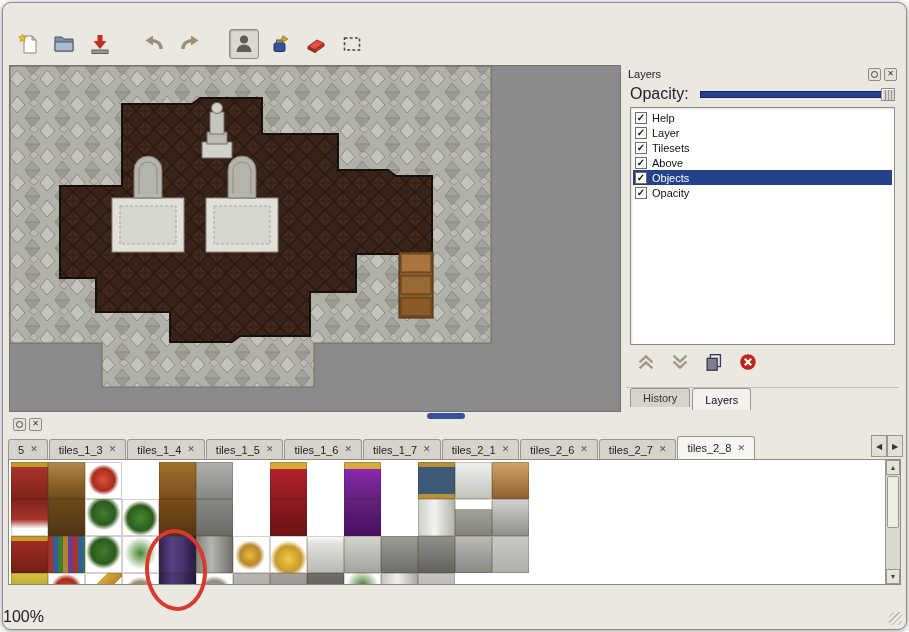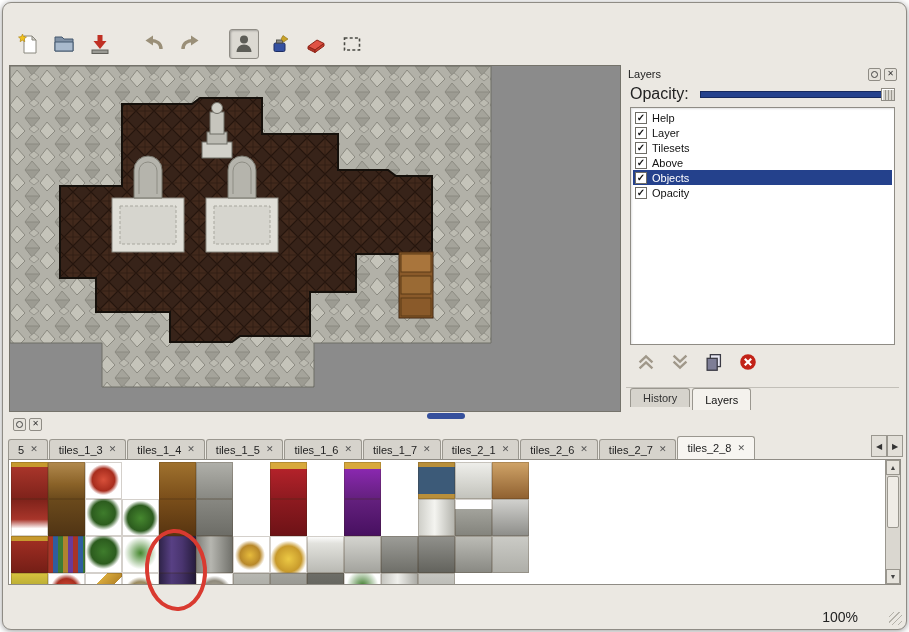--- a/index.html
+++ b/index.html
@@ -99,22 +99,22 @@
   .vs-btn.up { top:0; }  .vs-btn.down { bottom:0; }
   .vs-thumb { position:absolute; left:1px; right:1px; top:16px; height:52px;
               background:#efece6; border:1px solid #9a978f; border-radius:2px; }
 
   .annotation-ellipse { position:absolute; left:139px; top:114px; width:62px; height:82px;
                         border:4px solid #d93a30; border-radius:50%; transform:rotate(-4deg);
                         pointer-events:none; z-index:6; }
 
   
   .statusbar { position:absolute; left:0; right:0; bottom:2px; height:20px;
-               display:flex; align-items:center; justify-content:flex-end;
-               padding-right:48px; font-size:14px; color:#222; }
+               display:flex; align-items:center; 
+               padding-right:34px; font-size:16px; color:#222; }
   .resize-grip { position:absolute; right:4px; bottom:4px; width:13px; height:13px;
                  background:repeating-linear-gradient(135deg,transparent 0 3px,#b5b2aa 3px 4px); }
 </style>
 </head>
 <body>
 
 <div class="window">
 
 
   <div class="toolbar">

